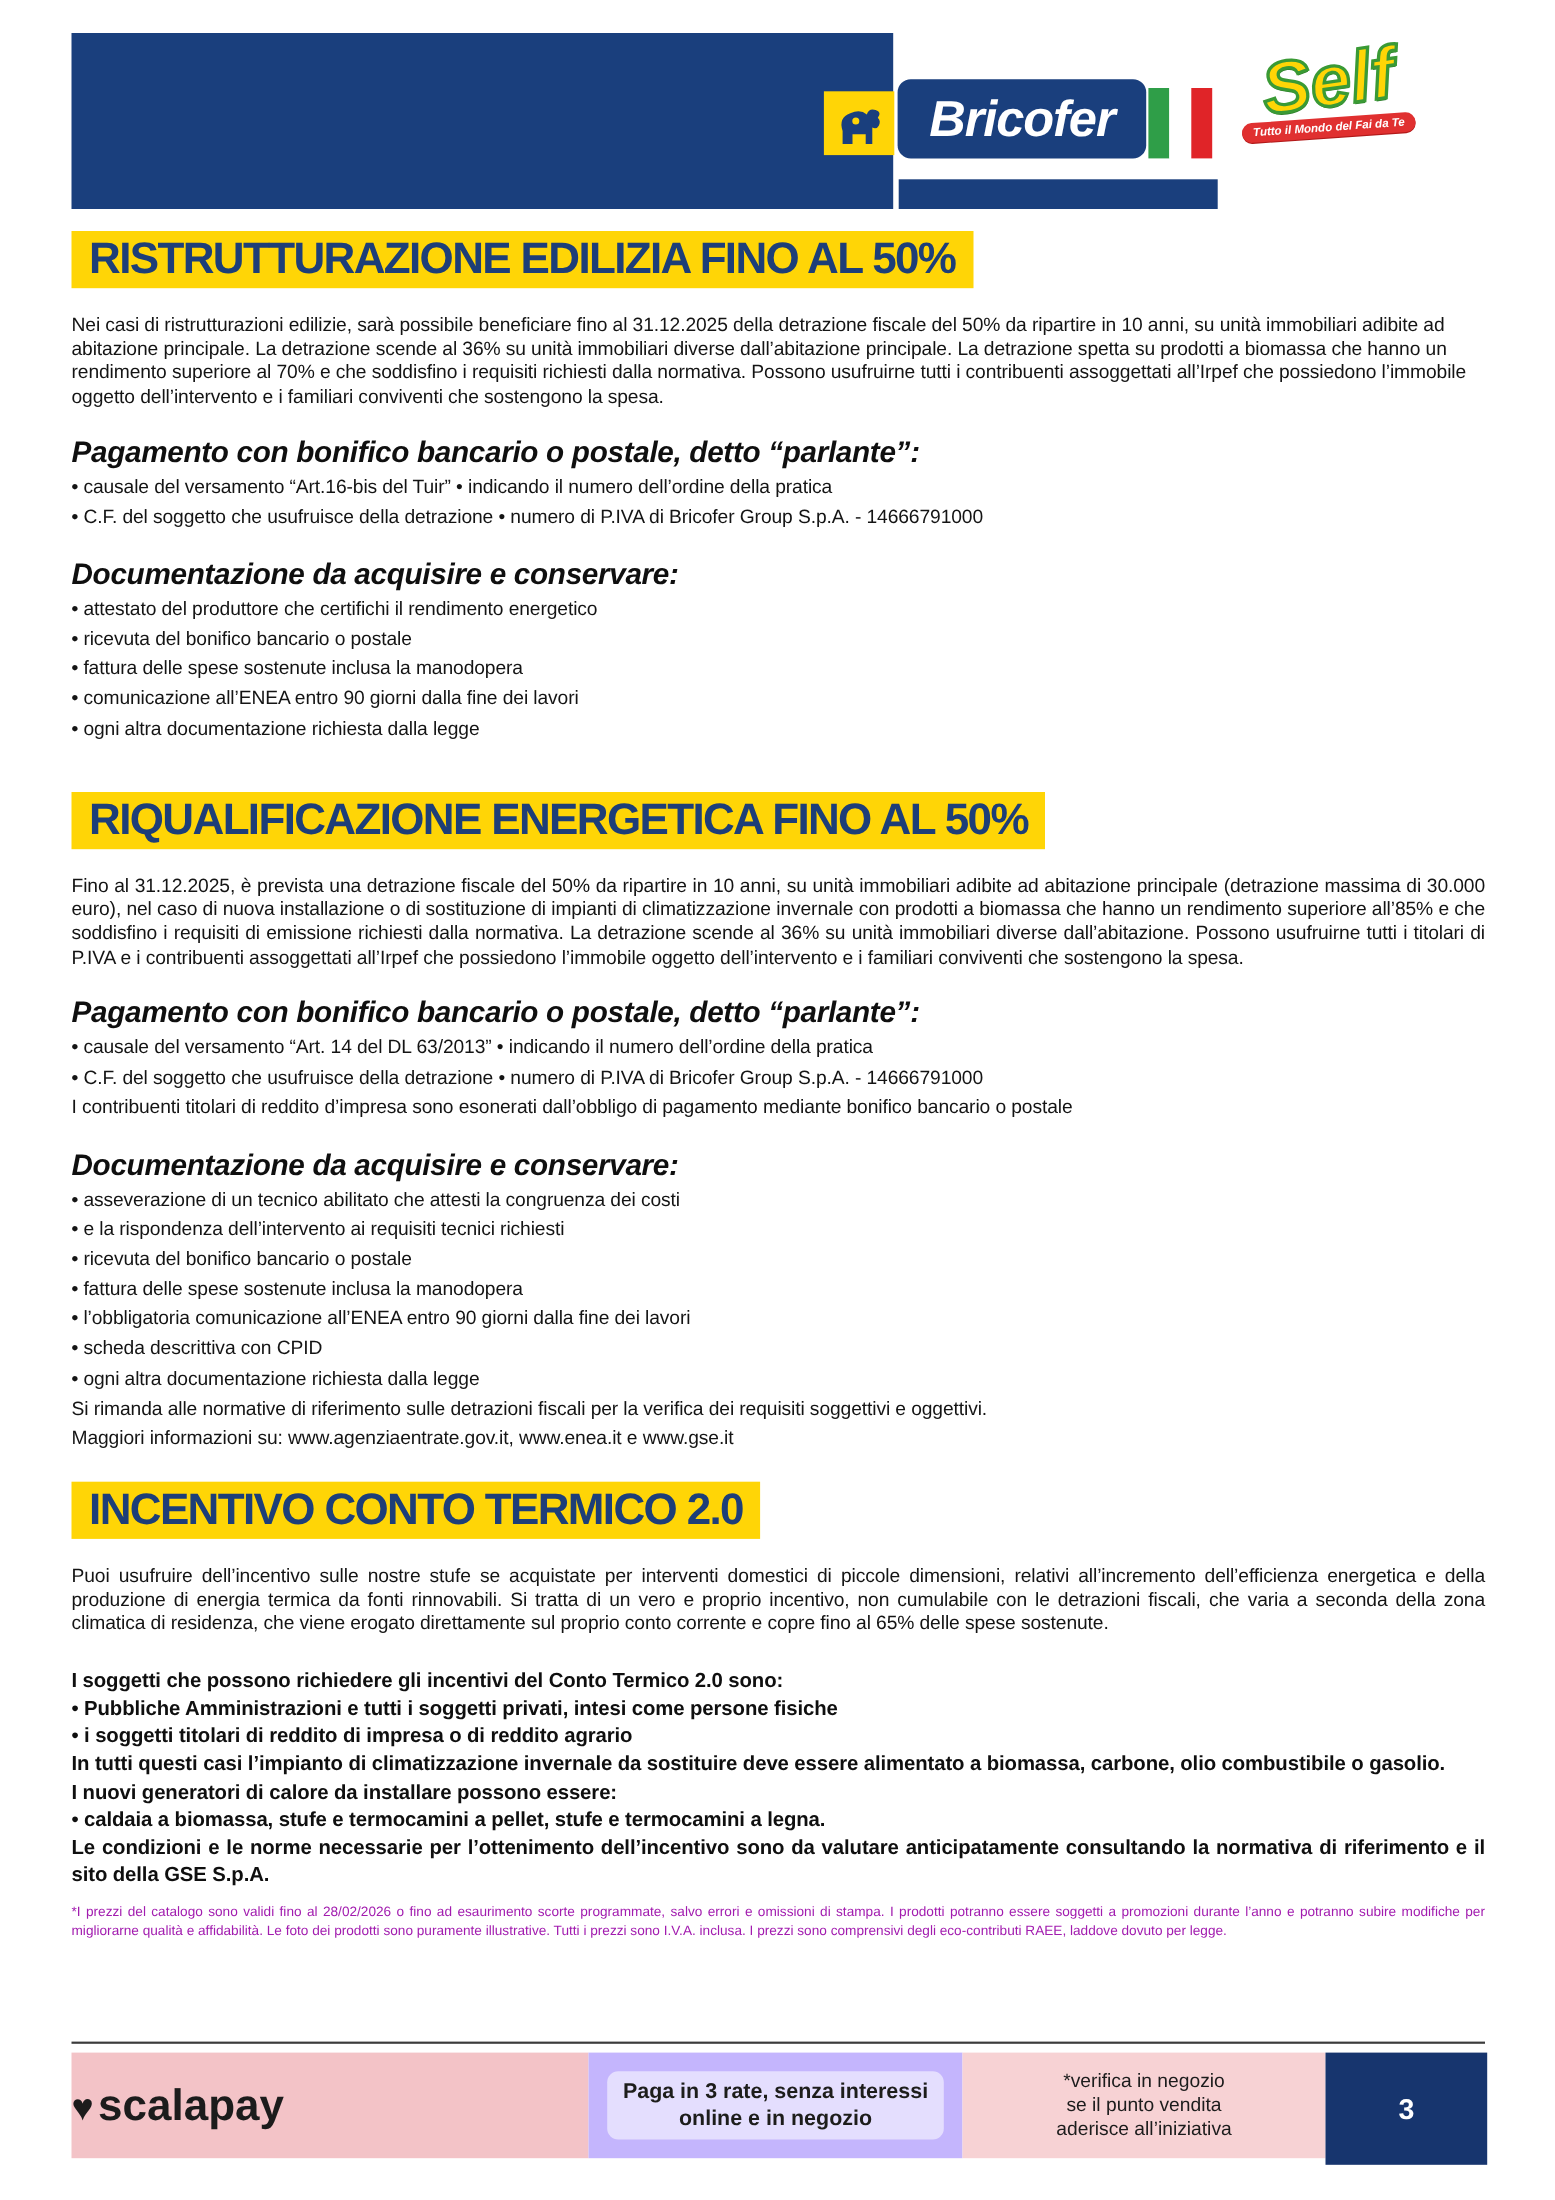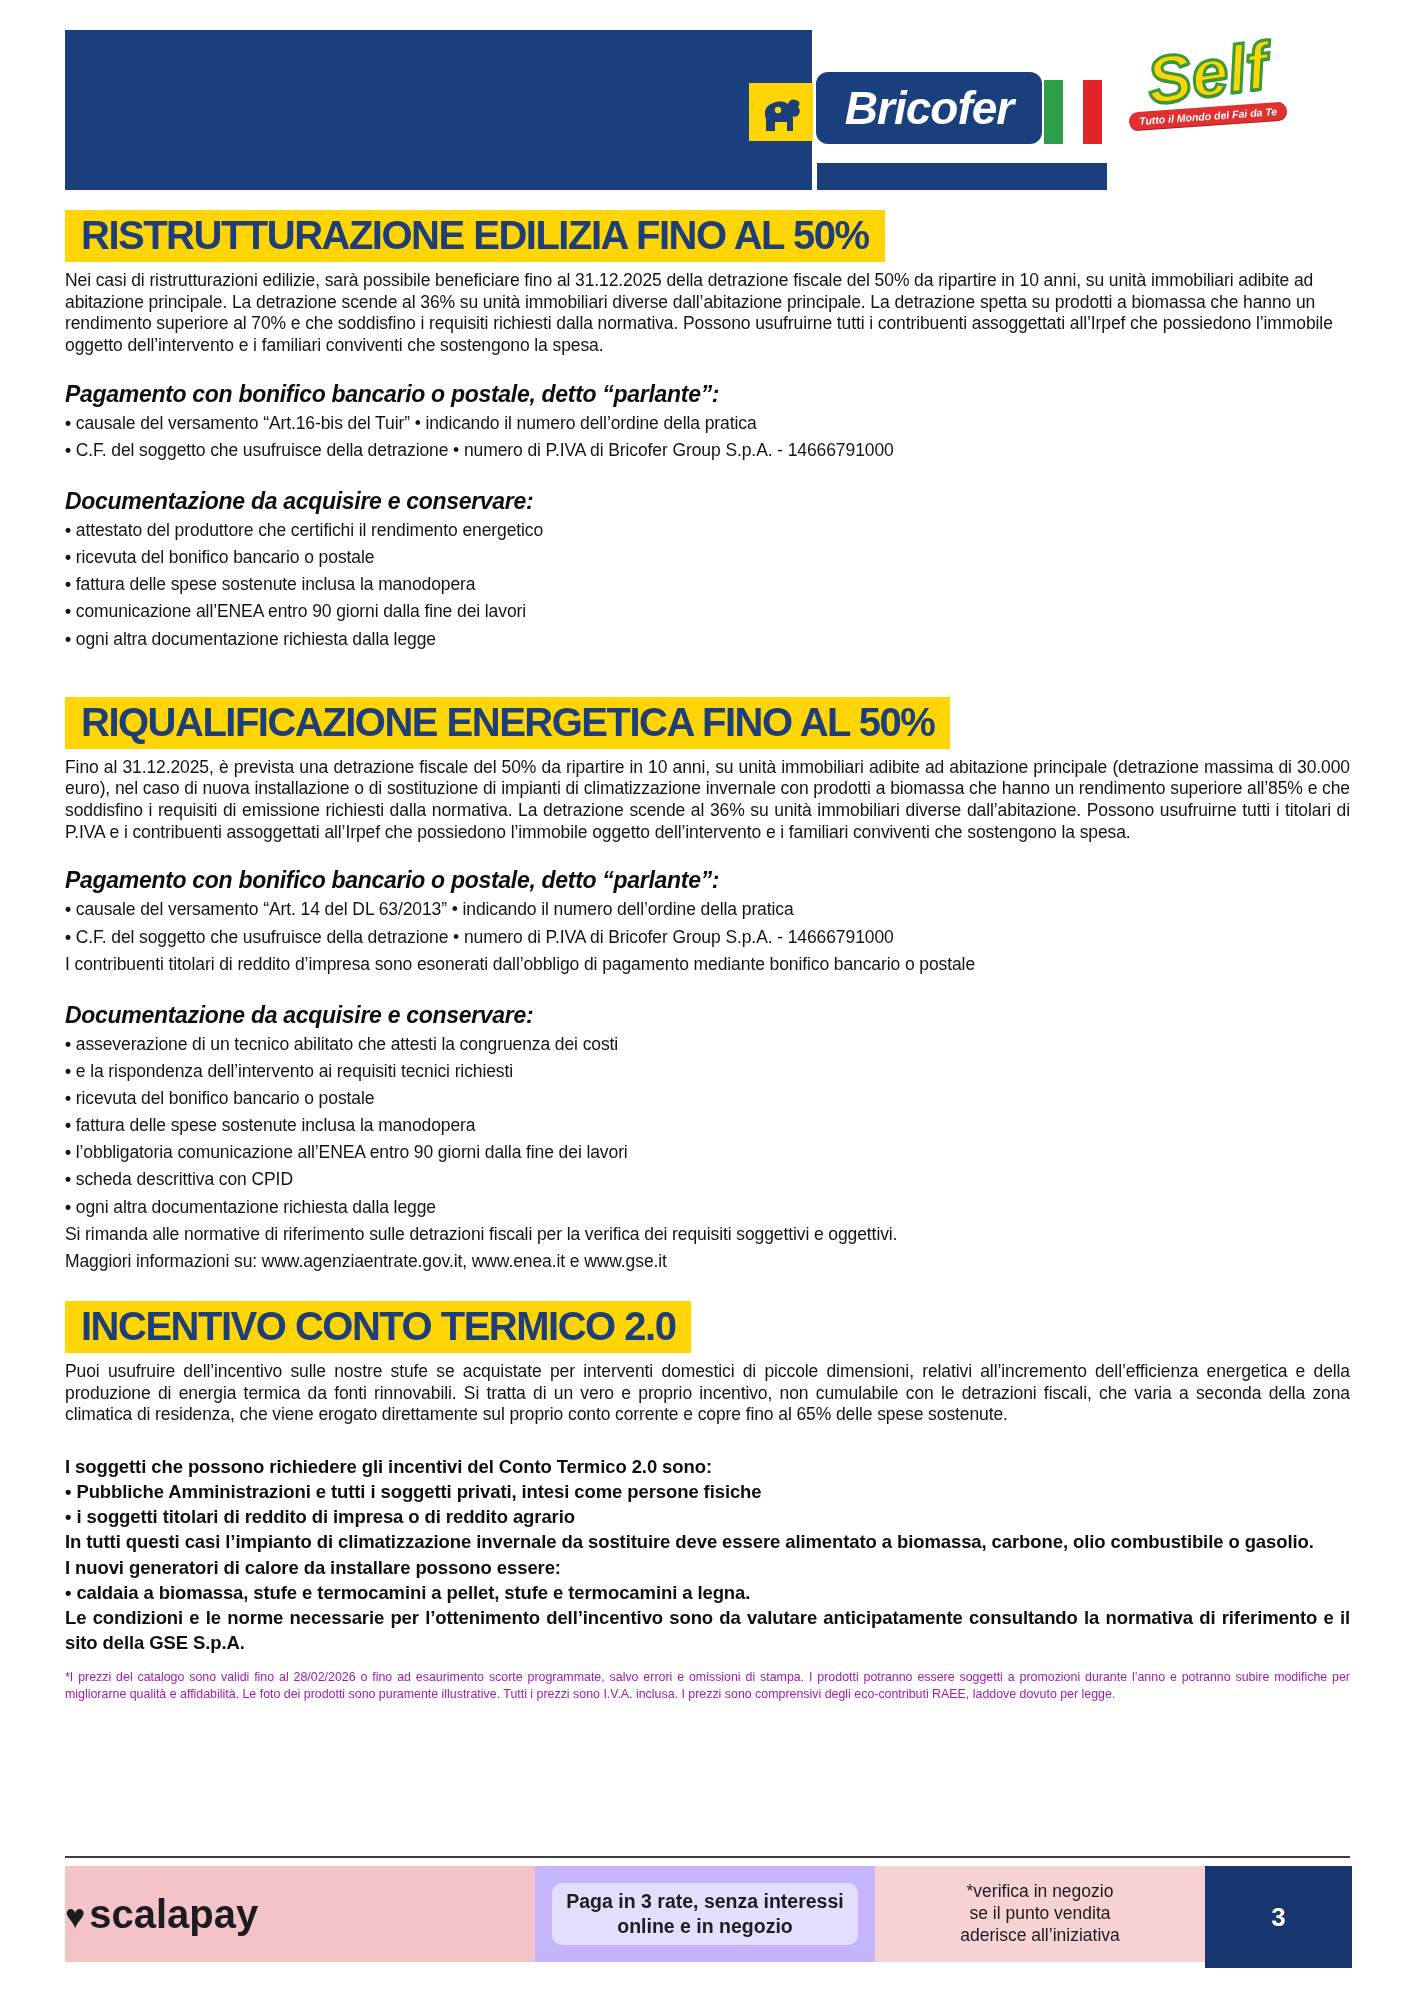--- a/index.html
+++ b/index.html
@@ -56,24 +56,24 @@
   }
   
   .main{position:absolute;left:65px;top:210px;width:1285px;}
   .yellow-title{
     display:inline-block;
     background:#ffd506;color:#1d3e78;
     font-weight:bold;font-size:40px;letter-spacing:-1.5px;
     line-height:1.05;padding:4px 16px 6px;
     white-space:nowrap;
   }
-  .body-p{font-size:17.5px;line-height:1.24;letter-spacing:-0.1px;margin:8px 0 0;color:#141414;}
+  .body-p{font-size:17.5px;line-height:1.24;letter-spacing:-0.1px;margin:23px 0 0;color:#141414;}
   .just{text-align:justify;}
   .sub-heading{
-    font-size:23px;font-weight:bold;font-style:italic;
+    font-size:27px;font-weight:bold;font-style:italic;
     letter-spacing:-0.3px;margin:24px 0 2px;color:#0f0f0f;
   }
   ul.bullets{list-style:none;margin:2px 0 0;padding:0;}
   ul.bullets li{
     font-size:17.5px;line-height:1.55;letter-spacing:-0.1px;color:#141414;
   }
   ul.bullets li::before{content:"\2022\00a0";font-weight:bold;}
   .plain-line{font-size:17.5px;line-height:1.55;letter-spacing:-0.1px;color:#141414;margin:0;}
   .mt-title2{margin-top:44px;}
   .mt-title3{margin-top:26px;}

